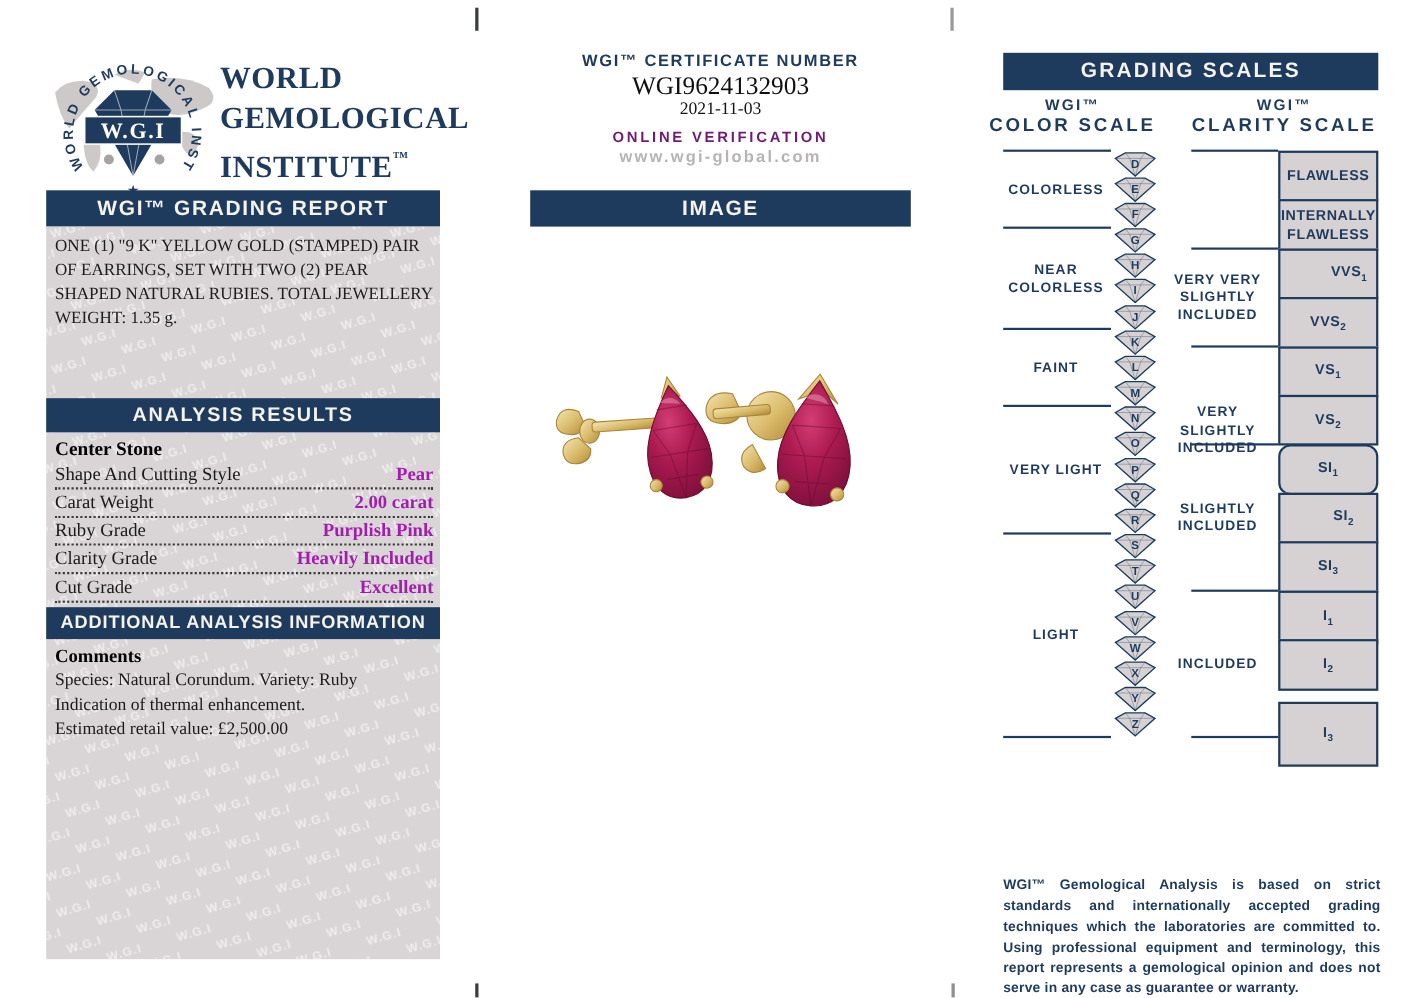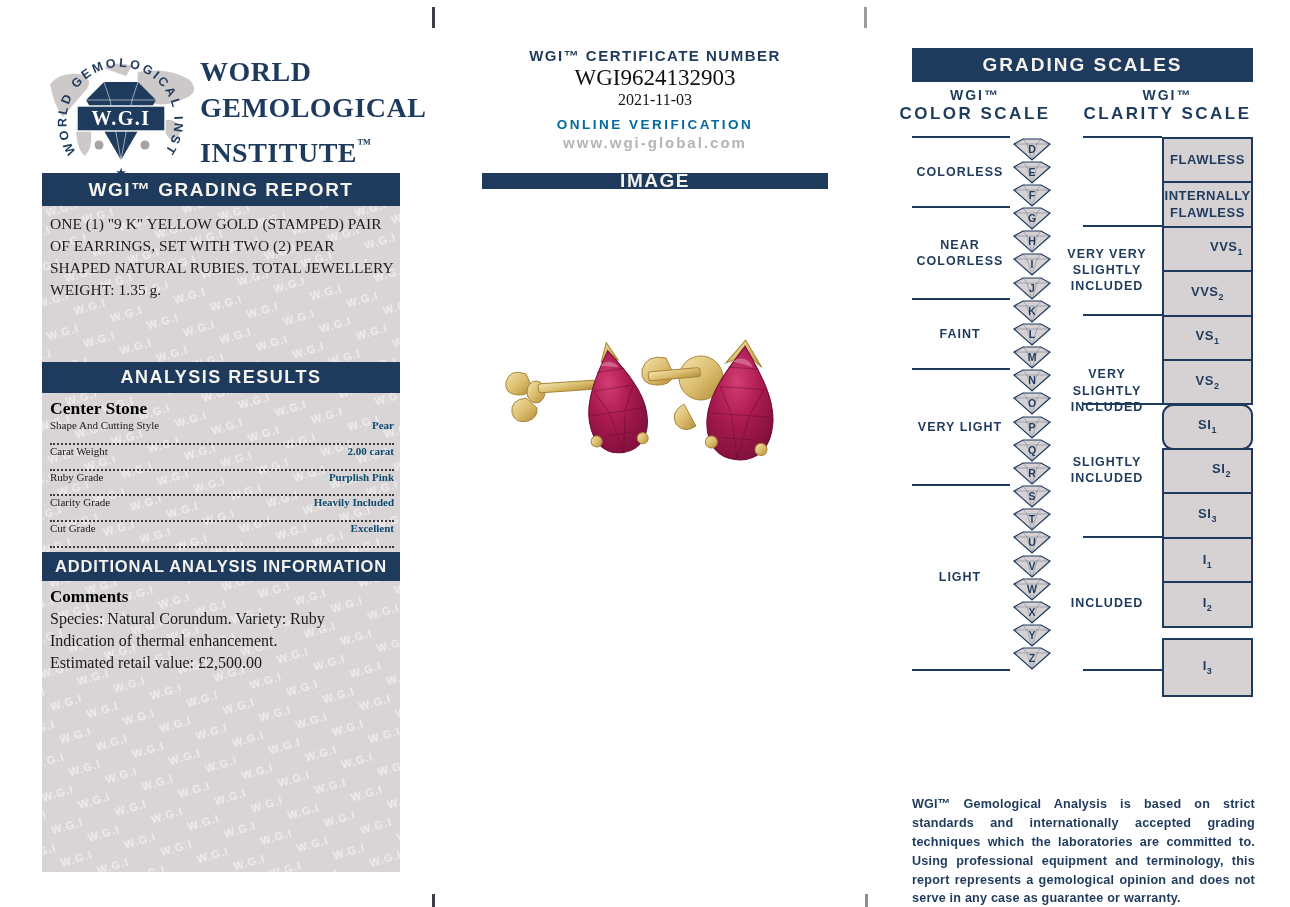--- a/index.html
+++ b/index.html
@@ -40,48 +40,48 @@
     position:absolute; left:8px; top:7px; width:344px;
     font-size:15.5px; line-height:1.42; color:#1c1c1c;
   }
   .banner-analysis  { left:0; top:156px; width:358px; height:31px; font-size:18px; }
   .banner-additional{ left:0; top:346px; width:358px; height:29px; font-size:16.5px; letter-spacing:0.8px;}
   .center-stone {
     position:absolute; left:8px; top:192px; font-size:17.5px; font-weight:bold; color:#000;
   }
   .atable { position:absolute; left:8px; top:213px; width:344px; }
   .arow {
-    height:25.8px; display:flex; justify-content:space-between; 
-    border-bottom:2px dotted #3c3c3c; font-size:11px; color:#1a1a1a;
-  }
-  .arow .val { font-weight:bold; color:#0c4a6e; }
+    height:25.8px; display:flex; justify-content:space-between; align-items:center;
+    border-bottom:2px dotted #3c3c3c; font-size:17px; color:#1a1a1a;
+  }
+  .arow .val { font-weight:bold; color:#a21caf; }
   .comments-title { position:absolute; left:8px; top:381px; font-size:17px; font-weight:bold; color:#000; }
   .comment-line { position:absolute; left:8px; width:340px; font-size:16px; color:#1a1a1a; }
   .cl-0 { top:404px; } .cl-1 { top:426px; } .cl-2 { top:448px; }
 
   
   .mid { position:absolute; left:482px; top:0; width:346px; text-align:center; }
   .cert-label {
     position:absolute; left:0; top:47px; width:100%;
     font-family:"Liberation Sans", sans-serif; font-weight:bold; font-size:15px;
     letter-spacing:1.5px; color:#1e3a5c;
   }
   .cert-number { position:absolute; left:0; top:65px; width:100%; font-size:23px; color:#101010; }
   .cert-date   { position:absolute; left:0; top:91px; width:100%; font-size:16px; color:#141414; }
   .online-verif{
     position:absolute; left:0; top:117px; width:100%;
     font-family:"Liberation Sans", sans-serif; font-weight:bold; font-size:13.5px;
-    letter-spacing:2.5px; color:#0369a1;
+    letter-spacing:2.5px; color:#701a75;
   }
   .verif-url   {
     position:absolute; left:0; top:134px; width:100%;
     font-family:"Liberation Sans", sans-serif; font-weight:bold; font-size:15px;
     letter-spacing:2px; color:#b7b3b4;
   }
-  .banner-image { left:482px; top:173px; width:346px; height:16px; font-size:19px; }
+  .banner-image { left:482px; top:173px; width:346px; height:33px; font-size:19px; }
   .photo-svg { position:absolute; left:498px; top:286px; }
   .banner-scales { left:912px; top:48px; width:341px; height:34px; font-size:19px; letter-spacing:2px; }
   .scale-head {
     position:absolute; top:87px; text-align:center; color:#1e3a5c; font-weight:bold;
     font-family:"Liberation Sans", sans-serif;
   }
   .sh-color   { left:895px;  width:160px; }
   .sh-clarity { left:1080px; width:175px; }
   .scale-head .l1 { font-size:14px; letter-spacing:2px; }
   .scale-head .l2 { font-size:17px; letter-spacing:2.5px; margin-top:1px; }

